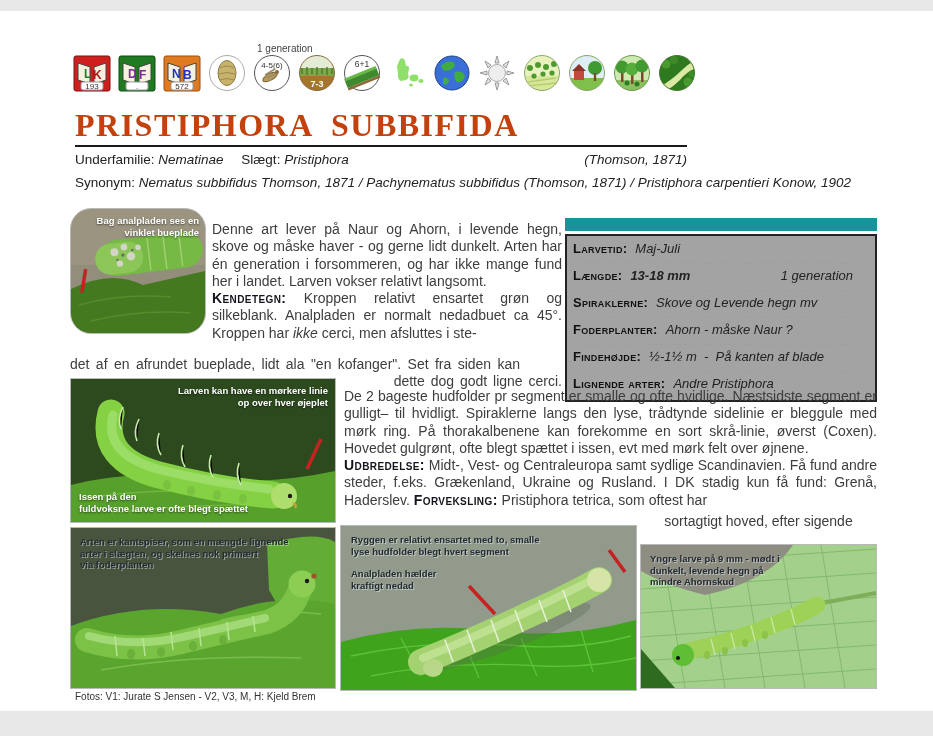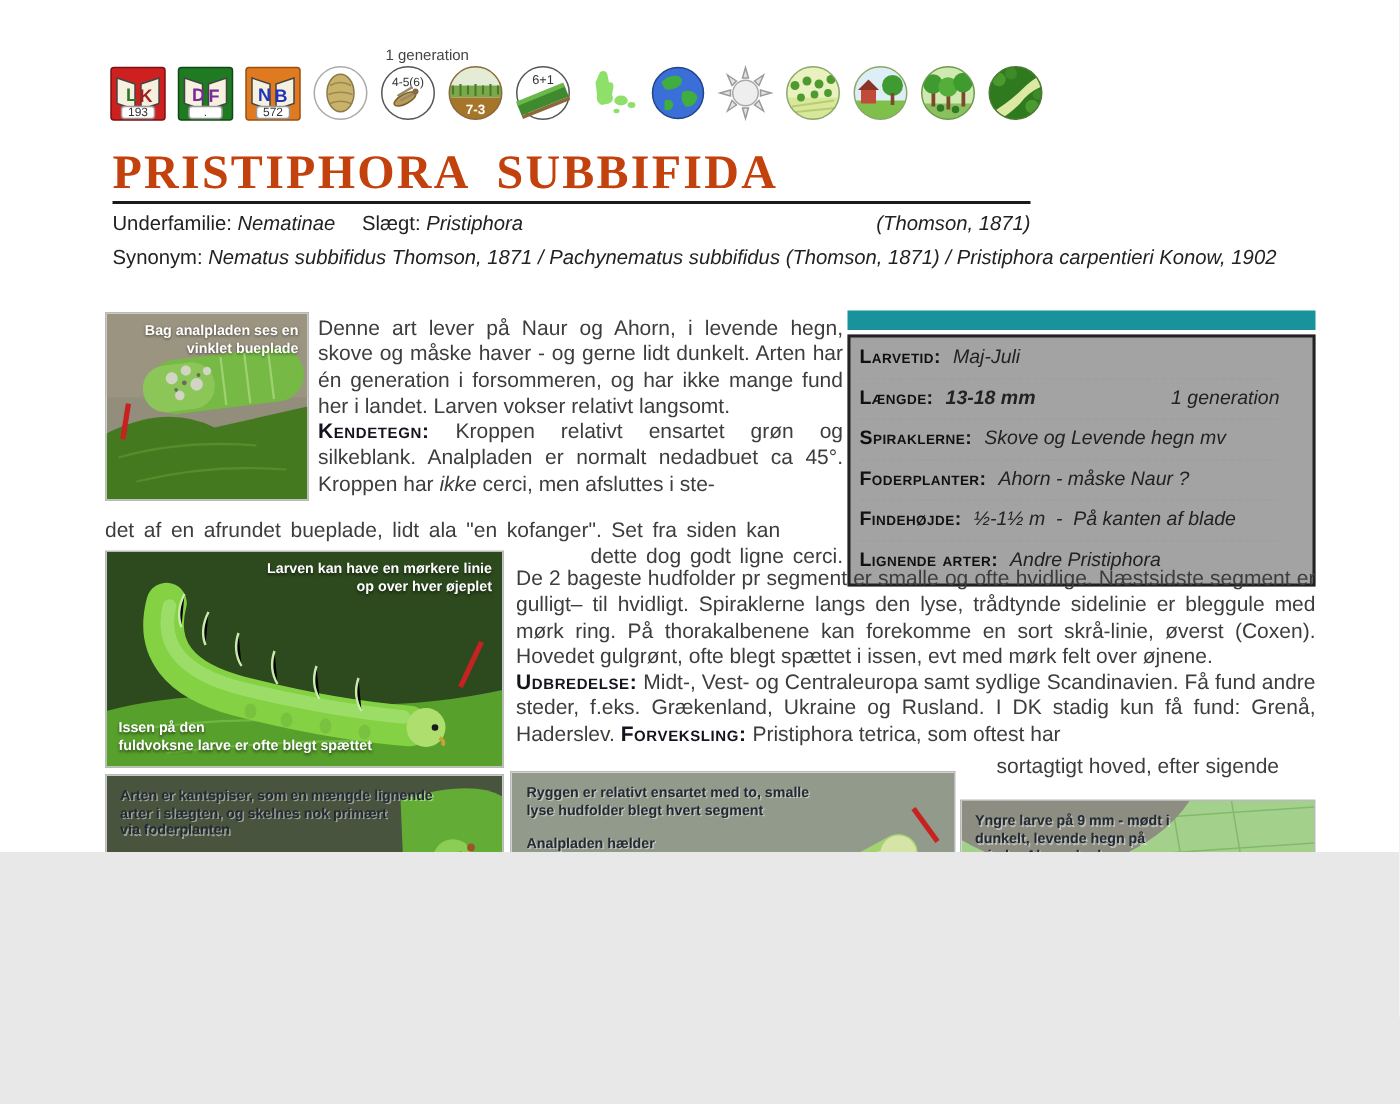--- a/index.html
+++ b/index.html
@@ -1,16 +1,16 @@
 <!DOCTYPE html>
 <html><head>
 <meta charset="utf-8">
 <style>
   html,body{margin:0;padding:0;background:#e8e8e8;}
-  .page{position:relative;width:933px;height:568px;background:#fff;margin:0 auto;
+  .page{position:relative;width:933px;height:700px;background:#fff;margin:11px auto;
         font-family:"Liberation Sans",sans-serif;color:#3d3d3d;overflow:hidden;}
 
   
   .icon-row{position:absolute;left:73px;top:43px;display:flex;align-items:center;gap:7px;}
   .icon-row .ic{width:38px;height:38px;flex:0 0 auto;}
   .gen-label{position:absolute;left:257px;top:32px;font-size:10px;color:#444;}
 
   
   .title{position:absolute;left:75px;top:96px;font-family:"Liberation Serif",serif;
          font-weight:bold;font-size:32px;color:#c2410c;letter-spacing:1.5px;white-space:pre;}
@@ -259,21 +259,21 @@
     <span>Underfamilie:</span>
     <span class="it">Nematinae</span><span class="gap"></span>
     <span>Slægt:</span>
     <span class="it">Pristiphora</span>
   </div>
   <div class="synonym">
     <span>Synonym:</span>
     <span class="it">Nematus subbifidus Thomson, 1871 / Pachynematus subbifidus (Thomson, 1871) / Pristiphora carpentieri Konow, 1902</span>
   </div>
 
-  <div class="photo" style="left:70px;top:208px;width:136px;height:126px;">
+  <div class="photo" style="left:70px;top:197px;width:136px;height:126px;border-radius:21px;">
     <svg width="134" height="124" viewBox="0 0 134 124">
       <rect width="134" height="124" fill="#938d7c"></rect>
       <rect width="134" height="56" fill="#9b9480"></rect>
       <path d="M0 80 Q40 60 72 76 L134 62 L134 124 L0 124 Z" fill="#44791f"></path>
       <path d="M8 96 Q50 84 100 88 M20 112 Q70 100 120 104" stroke="#568c2c" stroke-width="1.5" fill="none"></path>
       <g transform="rotate(-7 70 46)">
         <rect x="28" y="28" width="104" height="36" rx="18" fill="#76b944"></rect>
         <rect x="24" y="31" width="48" height="31" rx="15" fill="#8cc658"></rect>
         <path d="M78 30 V62 M94 29 V63 M110 30 V62" stroke="#9ed173" stroke-width="1.5"></path>
         <g fill="#d2d5c4">

